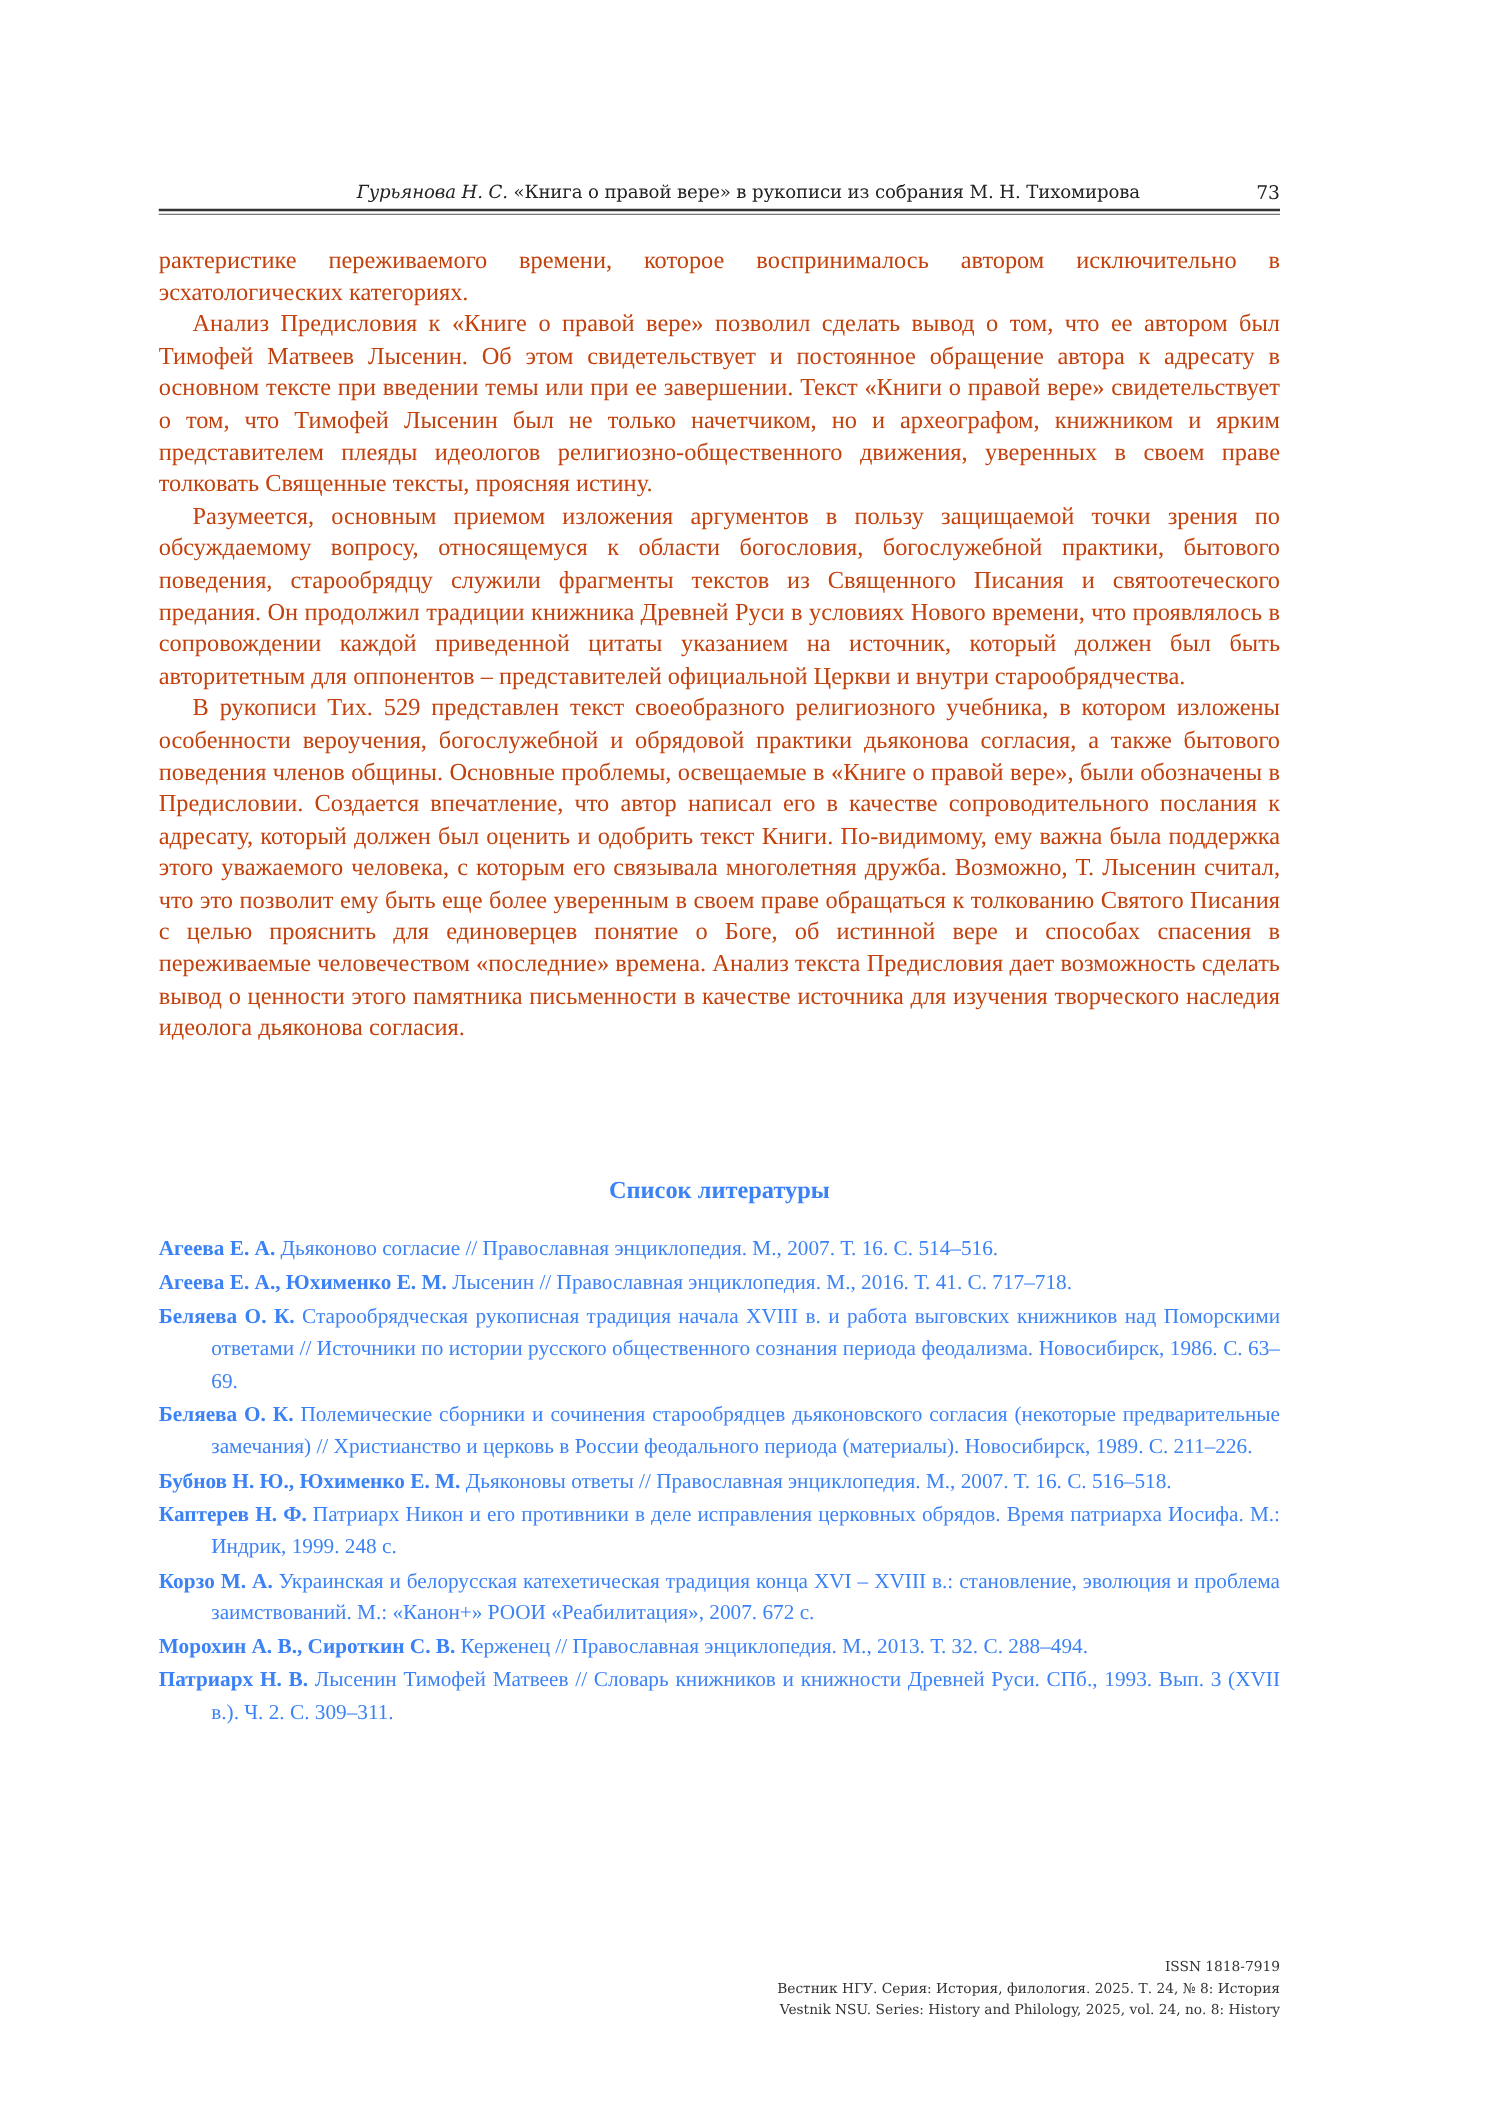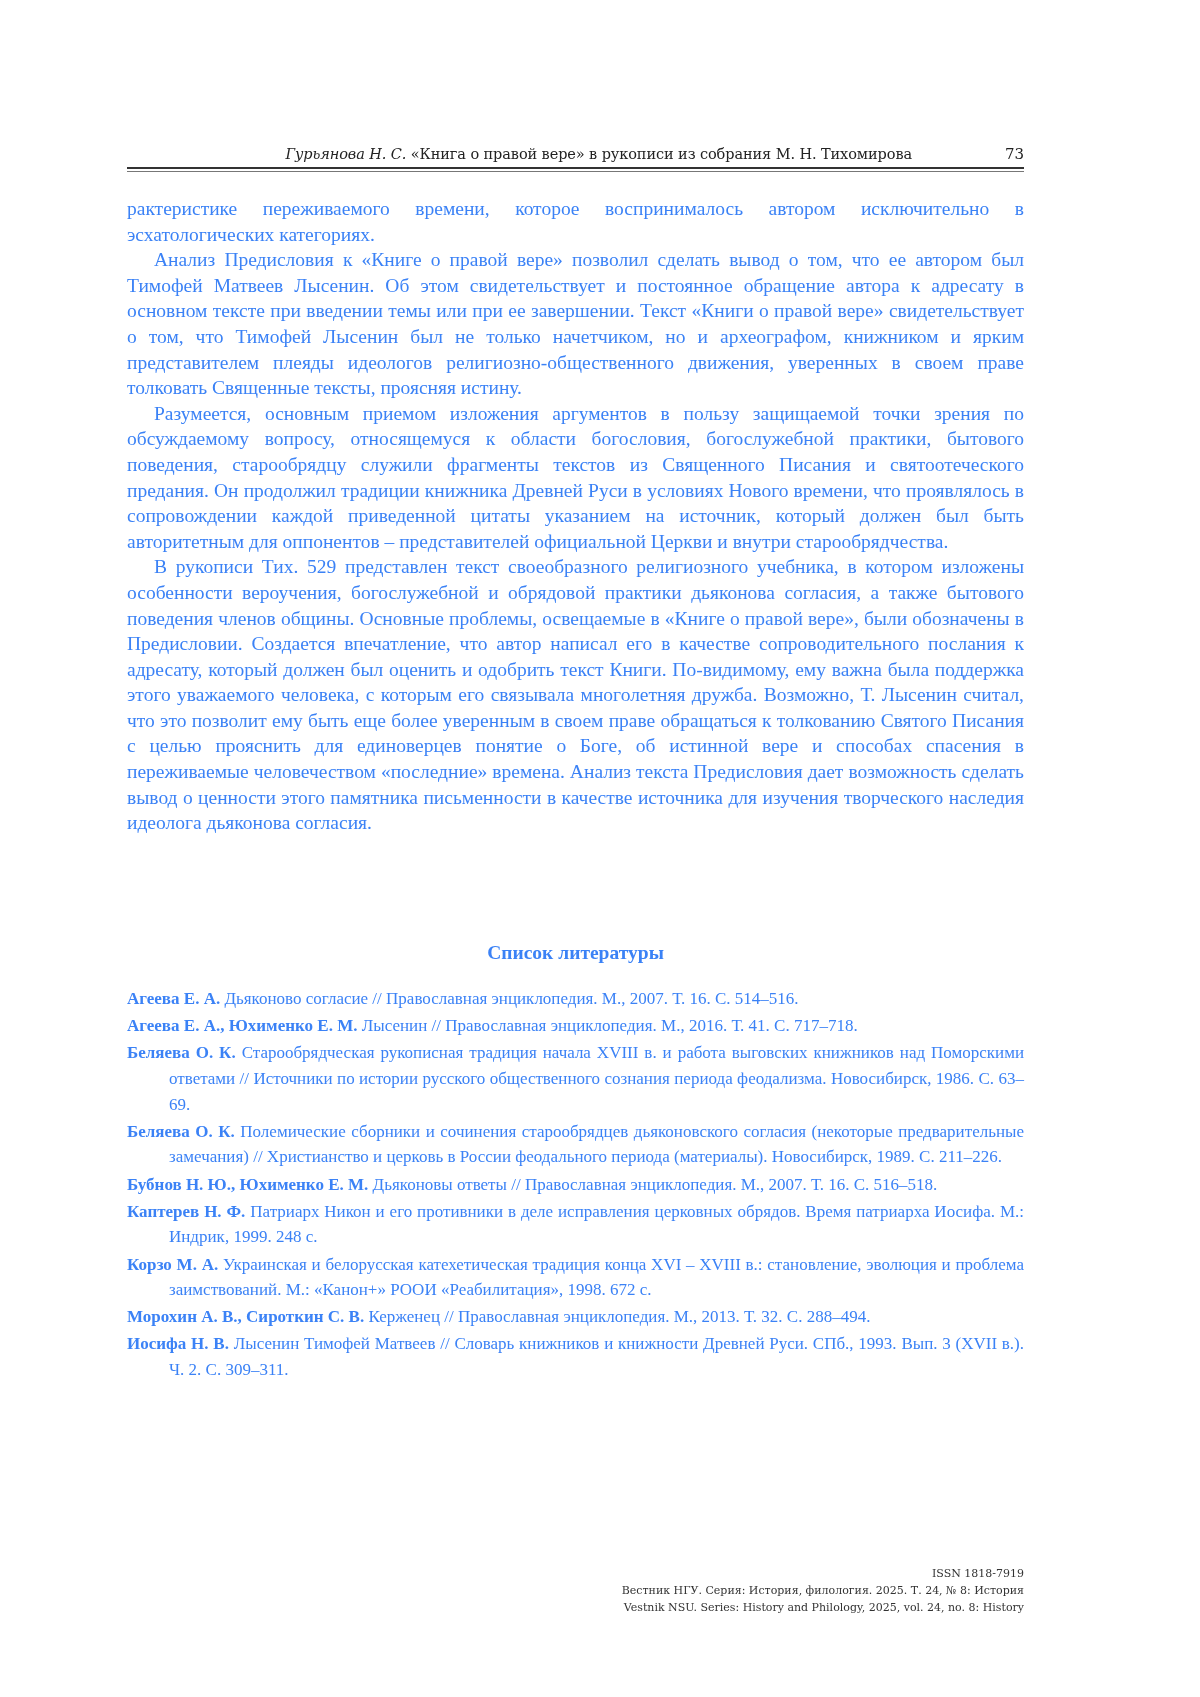--- a/index.html
+++ b/index.html
@@ -11,21 +11,21 @@
     }
     .running-head .title { position: absolute; right: 112px; top: 4px; font-style: italic; letter-spacing: -0.1px; }
     .running-head .title .upright { font-style: normal; }
     .running-head .pnum { position: absolute; right: 0; top: 3px; font-style: normal; font-size: 15px; text-align: right; }
     .rule-thick { position: absolute; left: 127px; top: 147px; width: 897px; height: 2px; background: #333; }
     .rule-thin { position: absolute; left: 127px; top: 151px; width: 897px; height: 1px; background: #777; }
 
     .body-text {
       position: absolute; left: 127px; top: 176px; width: 897px;
       font-family: "Liberation Serif", serif; font-size: 19.5px; line-height: 25.6px;
-      text-align: justify; color: #3b82f6;
+      text-align: justify; color: #c2410c;
     }
     .body-text p { margin: 0; text-indent: 0; }
     .body-text p.ind { text-indent: 27px; }
 
     .refs-heading {
       position: absolute; left: 127px; top: 922px; width: 897px; text-align: center;
       font-family: "Liberation Serif", serif; font-weight: bold; font-size: 19.5px; color: #3b82f6;
     }
     .refs {
       position: absolute; left: 127px; top: 966px; width: 897px;
@@ -61,23 +61,23 @@
 
   <div class="refs-heading">Список литературы</div>
 
   <div class="refs">
     <p class="ref"><b>Агеева Е. А.</b><span> Дьяконово согласие // Православная энциклопедия. М., 2007. Т. 16. С. 514–516.</span></p>
     <p class="ref"><b>Агеева Е. А., Юхименко Е. М.</b><span> Лысенин // Православная энциклопедия. М., 2016. Т. 41. С. 717–718.</span></p>
     <p class="ref"><b>Беляева О. К.</b><span> Старообрядческая рукописная традиция начала XVIII в. и работа выговских книжников над Поморскими ответами // Источники по истории русского общественного сознания периода феодализма. Новосибирск, 1986. С. 63–69.</span></p>
     <p class="ref"><b>Беляева О. К.</b><span> Полемические сборники и сочинения старообрядцев дьяконовского согласия (некоторые предварительные замечания) // Христианство и церковь в России феодального периода (материалы). Новосибирск, 1989. С. 211–226.</span></p>
     <p class="ref"><b>Бубнов Н. Ю., Юхименко Е. М.</b><span> Дьяконовы ответы // Православная энциклопедия. М., 2007. Т. 16. С. 516–518.</span></p>
     <p class="ref"><b>Каптерев Н. Ф.</b><span> Патриарх Никон и его противники в деле исправления церковных обрядов. Время патриарха Иосифа. М.: Индрик, 1999. 248 с.</span></p>
-    <p class="ref"><b>Корзо М. А.</b><span> Украинская и белорусская катехетическая традиция конца XVI – XVIII в.: становление, эволюция и проблема заимствований. М.: «Канон+» РООИ «Реабилитация», 1998. 672 с.</span></p>
+    <p class="ref"><b>Корзо М. А.</b><span> Украинская и белорусская катехетическая традиция конца XVI – XVIII в.: становление, эволюция и проблема заимствований. М.: «Канон+» РООИ «Реабилитация», 2007. 672 с.</span></p>
     <p class="ref"><b>Морохин А. В., Сироткин С. В.</b><span> Керженец // Православная энциклопедия. М., 2013. Т. 32. С. 288–494.</span></p>
-    <p class="ref"><b>Иосифа Н. В.</b><span> Лысенин Тимофей Матвеев // Словарь книжников и книжности Древней Руси. СПб., 1993. Вып. 3 (XVII в.). Ч. 2. С. 309–311.</span></p>
+    <p class="ref"><b>Патриарх Н. В.</b><span> Лысенин Тимофей Матвеев // Словарь книжников и книжности Древней Руси. СПб., 1993. Вып. 3 (XVII в.). Ч. 2. С. 309–311.</span></p>
   </div>
 
   <div class="footer">
     <div>ISSN 1818-7919</div>
     <div>Вестник НГУ. Серия: История, филология. 2025. Т. 24, № 8: История</div>
     <div>Vestnik NSU. Series: History and Philology, 2025, vol. 24, no. 8: History</div>
   </div>
 </div>
 
 </body></html>

